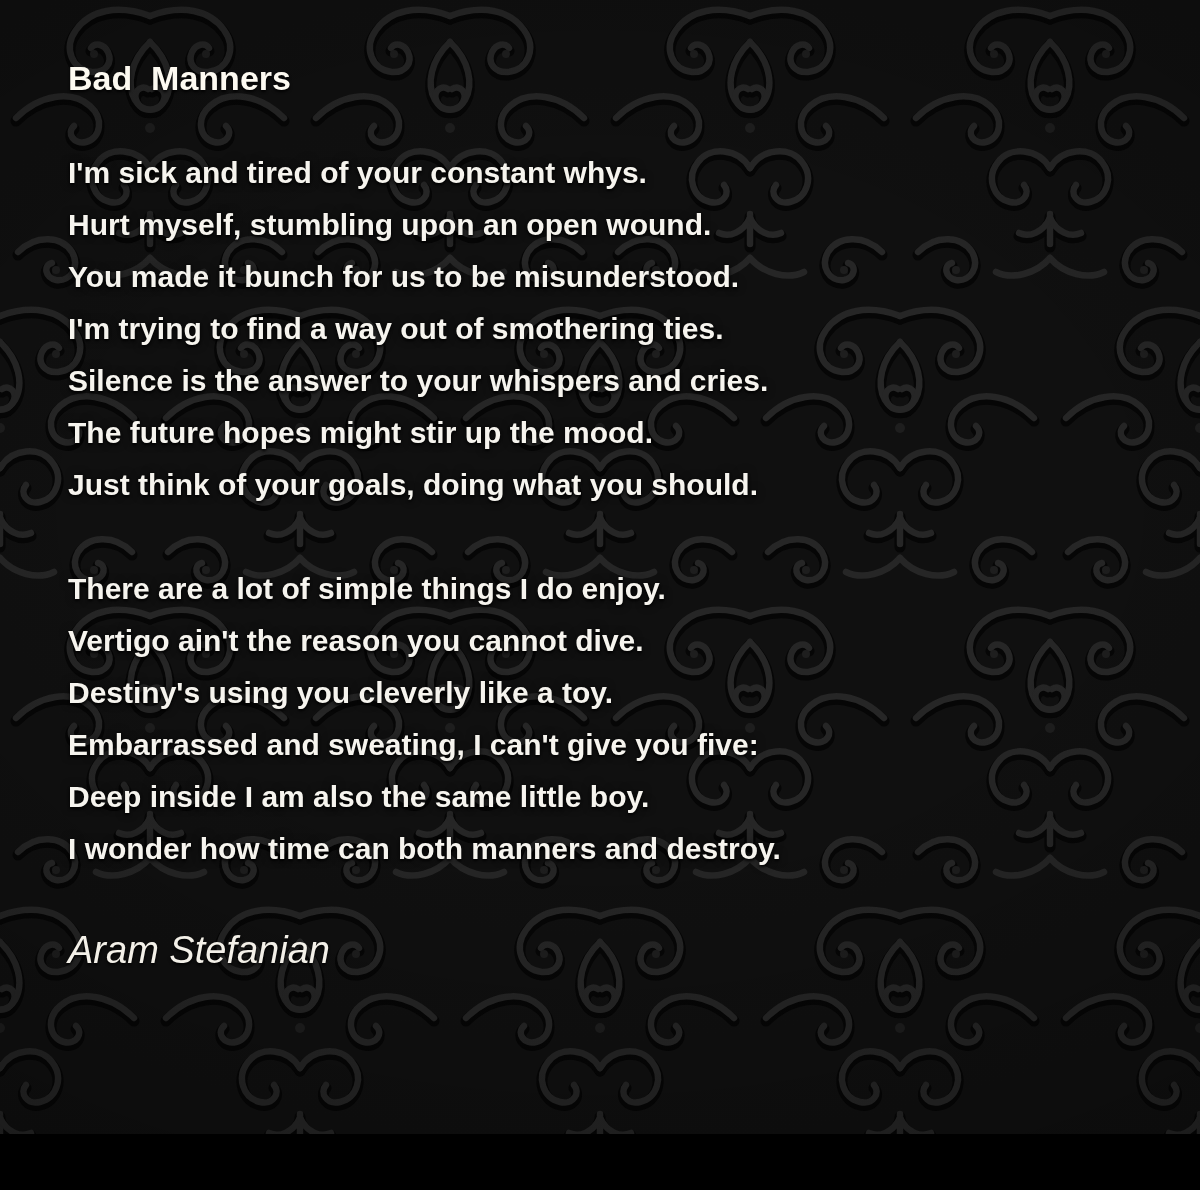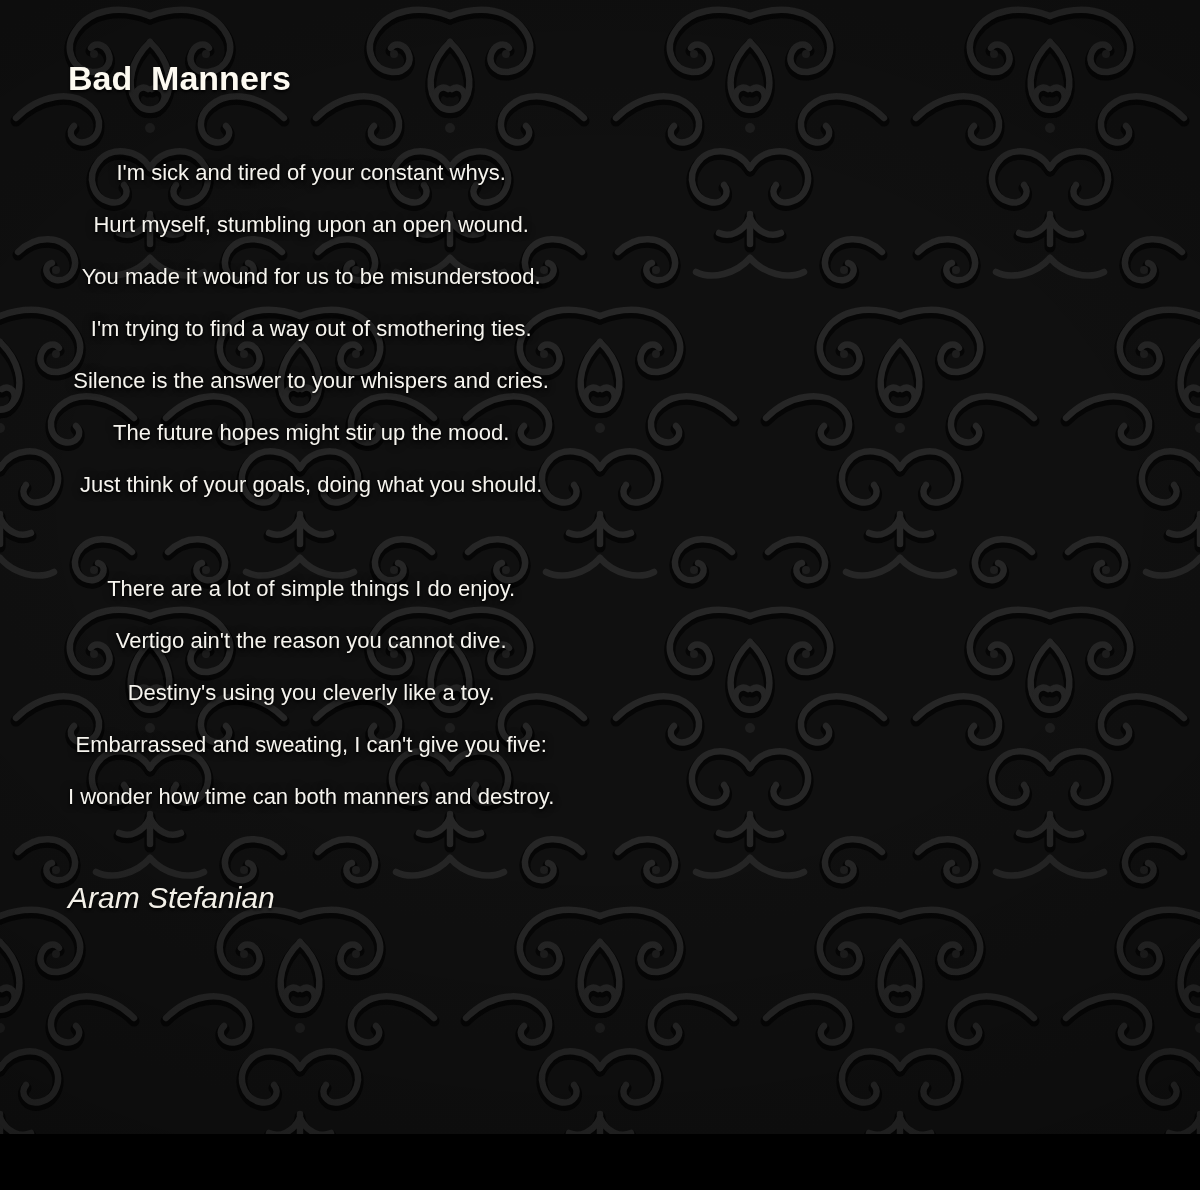--- a/index.html
+++ b/index.html
@@ -41,34 +41,33 @@
     line-height: 40px;
     font-weight: bold;
     color: #fdfaf1;
     white-space: pre;
     text-shadow: 0 2px 3px rgba(0,0,0,0.9);
   }
   .poem {
     margin-top: 49px;
   }
   .poem-line {
-    font-size: 22px;
+    font-size: 30px;
     line-height: 52px;
-    font-weight: normal;
+    font-weight: bold;
     color: #f6f4ee;
     white-space: pre;
     text-shadow: 0 2px 3px rgba(0,0,0,0.9), 0 0 8px rgba(0,0,0,0.5);
-    text-align: center;
   }
   .stanza-break {
     height: 52px;
   }
   .poem-author {
     margin-top: 56px;
-    font-size: 30px;
+    font-size: 38px;
     line-height: 38px;
     font-style: italic;
     font-weight: normal;
     color: #f3f0e8;
     text-shadow: 0 2px 3px rgba(0,0,0,0.9);
   }
 </style>
 </head>
 <body>
 
@@ -149,33 +148,34 @@
 
   <div class="vignette"></div>
 
   <div class="content">
     <h1 class="poem-title">Bad  Manners</h1>
 
     <div class="poem">
       <div class="stanza">
         <div class="poem-line">I'm sick and tired of your constant whys.</div>
         <div class="poem-line">Hurt myself, stumbling upon an open wound.</div>
-        <div class="poem-line">You made it wound for us to be misunderstood.</div>
+        <div class="poem-line">You made it bunch for us to be misunderstood.</div>
         <div class="poem-line">I'm trying to find a way out of smothering ties.</div>
         <div class="poem-line">Silence is the answer to your whispers and cries.</div>
         <div class="poem-line">The future hopes might stir up the mood.</div>
         <div class="poem-line">Just think of your goals, doing what you should.</div>
       </div>
 
       <div class="stanza-break"></div>
 
       <div class="stanza">
         <div class="poem-line">There are a lot of simple things I do enjoy.</div>
         <div class="poem-line">Vertigo ain't the reason you cannot dive.</div>
         <div class="poem-line">Destiny's using you cleverly like a toy.</div>
         <div class="poem-line">Embarrassed and sweating, I can't give you five:</div>
+        <div class="poem-line">Deep inside I am also the same little boy.</div>
         <div class="poem-line">I wonder how time can both manners and destroy.</div>
       </div>
     </div>
 
     <div class="poem-author">Aram Stefanian</div>
   </div>
 </div>
 
 </body></html>

